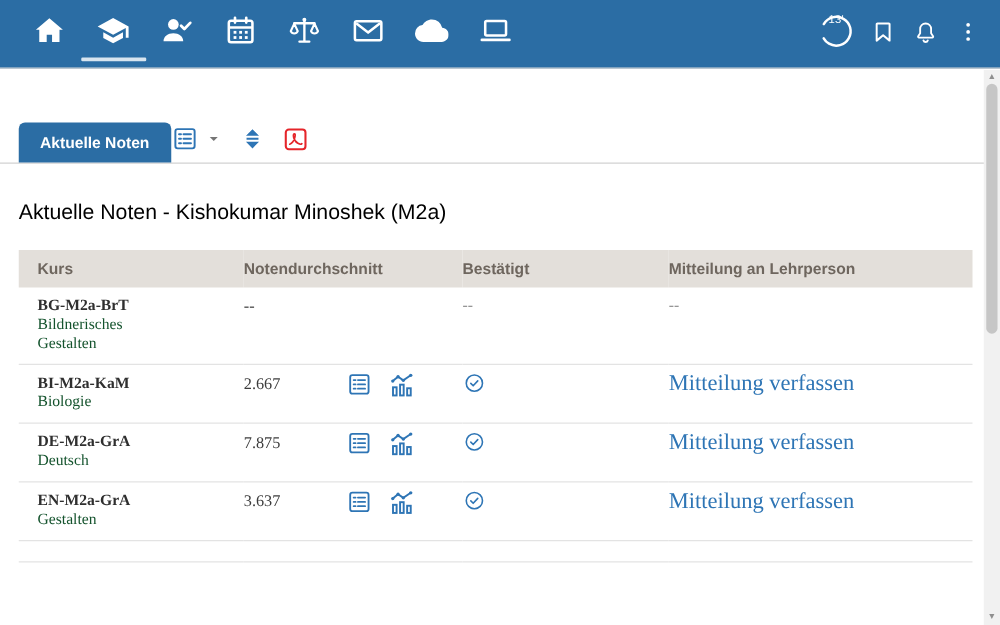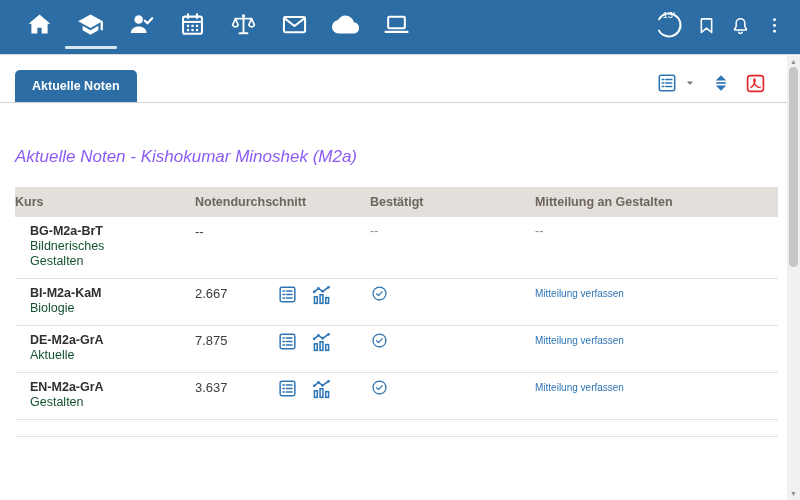--- a/index.html
+++ b/index.html
@@ -24,48 +24,48 @@
   .topbar-right{display:flex; align-items:center; gap:10px; margin-top:-4px;}
   .timer{position:relative; width:30px; height:30px; display:flex; align-items:flex-start;
     justify-content:center; cursor:pointer;}
   .timer svg{position:absolute; inset:0;}
   .timer .timer-label{color:#fff; font-size:9px; letter-spacing:.2px;}
   .tb-icon{width:24px; height:24px; display:flex; align-items:center; justify-content:center; cursor:pointer;}
   .tb-icon svg{width:21px; height:21px; display:block;}
 
   
   .tabbar{position:relative; height:48px; background:#fff; border-bottom:1px solid #d2d2d2;
-    display:flex; align-items:flex-end; justify-content:space-between; padding:0 16px 0 15px;}
+    display:flex; align-items:flex-end; padding:0 16px 0 15px;margin-top:28px;}
   .tab{background:var(--topbar); color:#fff; font-size:12.5px; font-weight:bold;
     padding:10px 17px 10px 17px; border-radius:5px 5px 0 0; cursor:pointer; line-height:1;}
   .toolbar{display:flex; align-items:center; gap:13px; padding-bottom:8px; padding-right:18px;}
   .toolbar .group{display:flex; align-items:center; gap:5px; cursor:pointer;}
   .toolbar svg{display:block;}
 
   
   .main{padding:0 22px 0 15px;}
-  .page-title{font-size:17px; font-weight:400; color:#8b5cf6; margin:44px 0 20px 0;font-style:italic;}
+  .page-title{font-size:17px; font-weight:400; color:#000000; margin:29px 0 20px 0;}
 
   table.grades{border-collapse:collapse; table-layout:fixed; width:763px;}
   table.grades col.c1{width:180px;} table.grades col.c2{width:175px;}
   table.grades col.c3{width:165px;} table.grades col.c4{width:243px;}
   table.grades thead th{background:var(--header-bg); color:var(--header-text);
     font-size:12.5px; font-weight:bold; text-align:left; padding:8px 0 8px 0; height:29px;}
-  table.grades thead th:first-child{}
+  table.grades thead th:first-child{padding-left:15px;}
   table.grades td{vertical-align:top; padding:7px 0 9px 0; border-bottom:1px solid var(--row-border);
-    font-size:12.5px; color:var(--text); line-height:15px;}
+    font-size:12.5px; color:var(--text); line-height:15px;font-family:Liberation Serif, serif;}
   table.grades td:first-child{padding-left:15px;}
   .course-code{font-weight:bold; color:#2f2f2f;}
   .course-name{color:#14532d; max-width:118px;}
   .cell-avg{display:flex; align-items:flex-start;}
   .avg-value{display:inline-block; width:82px; color:#3c3c3c; font-size:13px;}
   .cell-icons{display:flex; gap:12px; margin-top:-2px;}
   .cell-icons span{cursor:pointer;}
   .dash{color:var(--muted);}
-  .msg-link{color:var(--link); text-decoration:none; cursor:pointer; font-size:10px;}
+  .msg-link{color:var(--link); text-decoration:none; cursor:pointer; font-size:18px;}
   .check-wrap{display:inline-block; margin-top:-2px;}
 
   
   .scrollbar{position:absolute; top:56px; right:0; bottom:0; width:13px; background:#f1f1f1;}
   .sb-arrow{position:absolute; left:0; right:0; text-align:center; font-size:7px; color:#8f8f8f; line-height:10px;}
   .sb-up{top:1px;} .sb-down{bottom:1px;}
   .sb-thumb{position:absolute; top:11px; left:2px; width:9px; height:200px; background:#c6c6c6; border-radius:5px;}
 </style>
 </head>
 <body>
@@ -264,21 +264,21 @@
           <col class="c1">
           <col class="c2">
           <col class="c3">
           <col class="c4">
         </colgroup>
       <thead>
         <tr>
           <th>Kurs</th>
           <th>Notendurchschnitt</th>
           <th>Bestätigt</th>
-          <th>Mitteilung an Gestalten</th>
+          <th>Mitteilung an Lehrperson</th>
         </tr>
       </thead>
       <tbody>
   <tr>
     <td>
       <div class="course-code">BG-M2a-BrT</div>
       <div class="course-name">Bildnerisches Gestalten</div>
     </td>
     <td>
       <div class="cell-avg">
@@ -323,21 +323,21 @@
     <td>
       <a class="msg-link">Mitteilung verfassen</a>
       
     </td>
   </tr>
 
 
   <tr>
     <td>
       <div class="course-code">DE-M2a-GrA</div>
-      <div class="course-name">Aktuelle</div>
+      <div class="course-name">Deutsch</div>
     </td>
     <td>
       <div class="cell-avg">
         <span class="avg-value">7.875</span>
         <span class="cell-icons">
           <span><svg width="21" height="21" style="color:var(--accent)">
                       <use href="#sym-checklist"></use>
                     </svg></span>
           <span><svg width="23" height="23" style="color:var(--accent)">
                       <use href="#sym-chart"></use>

